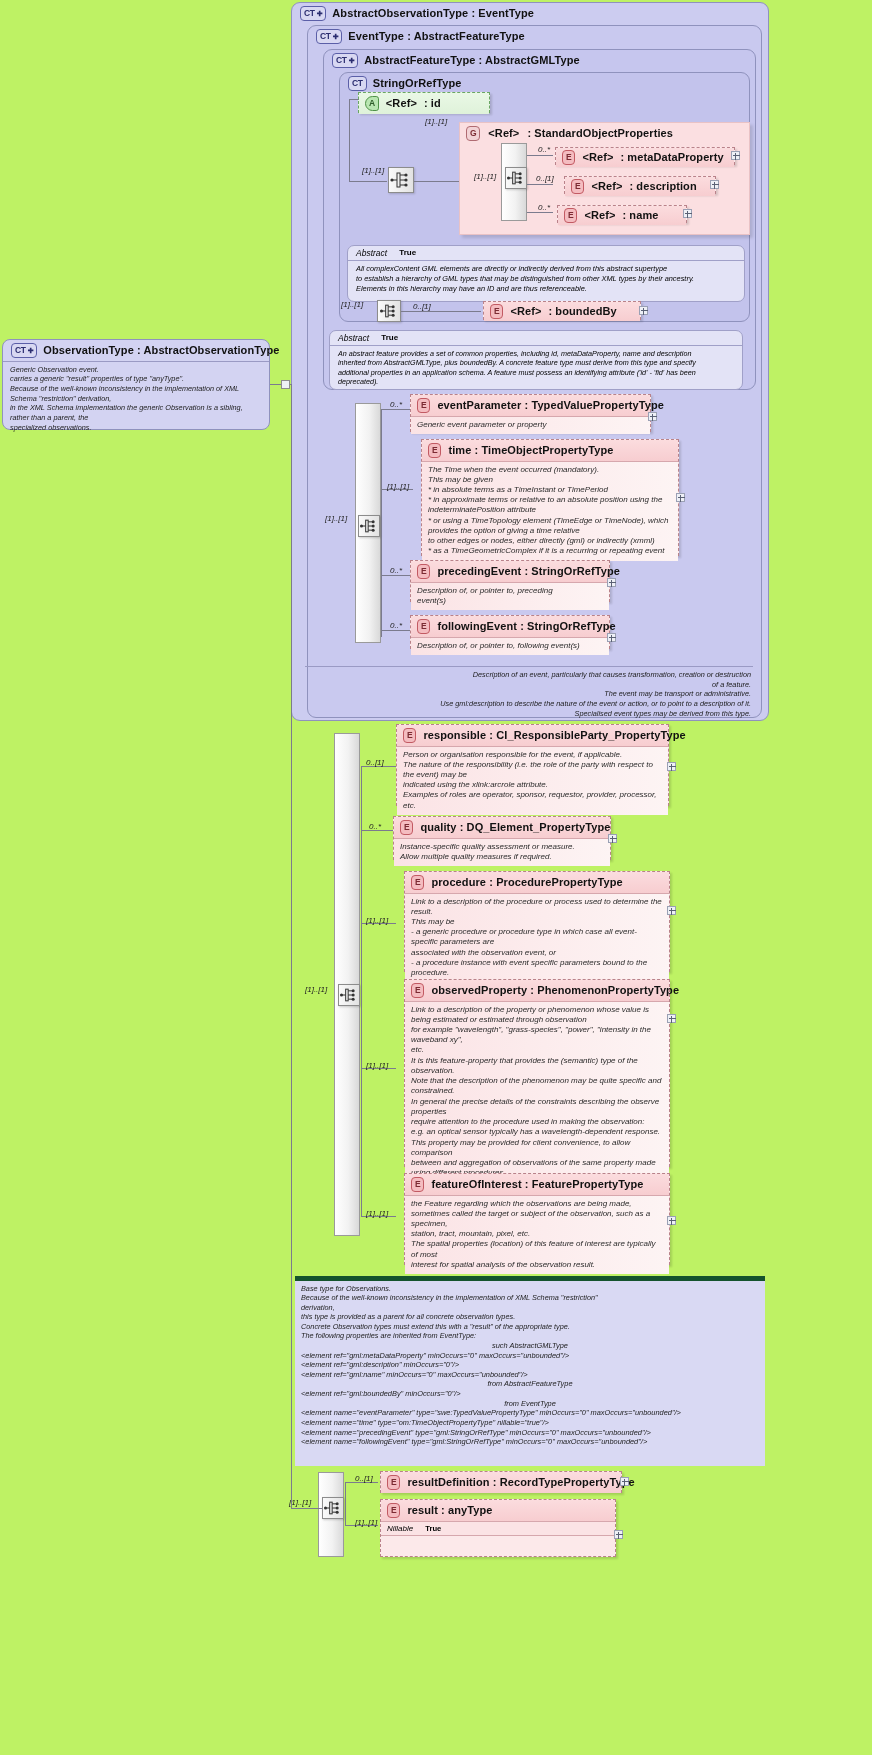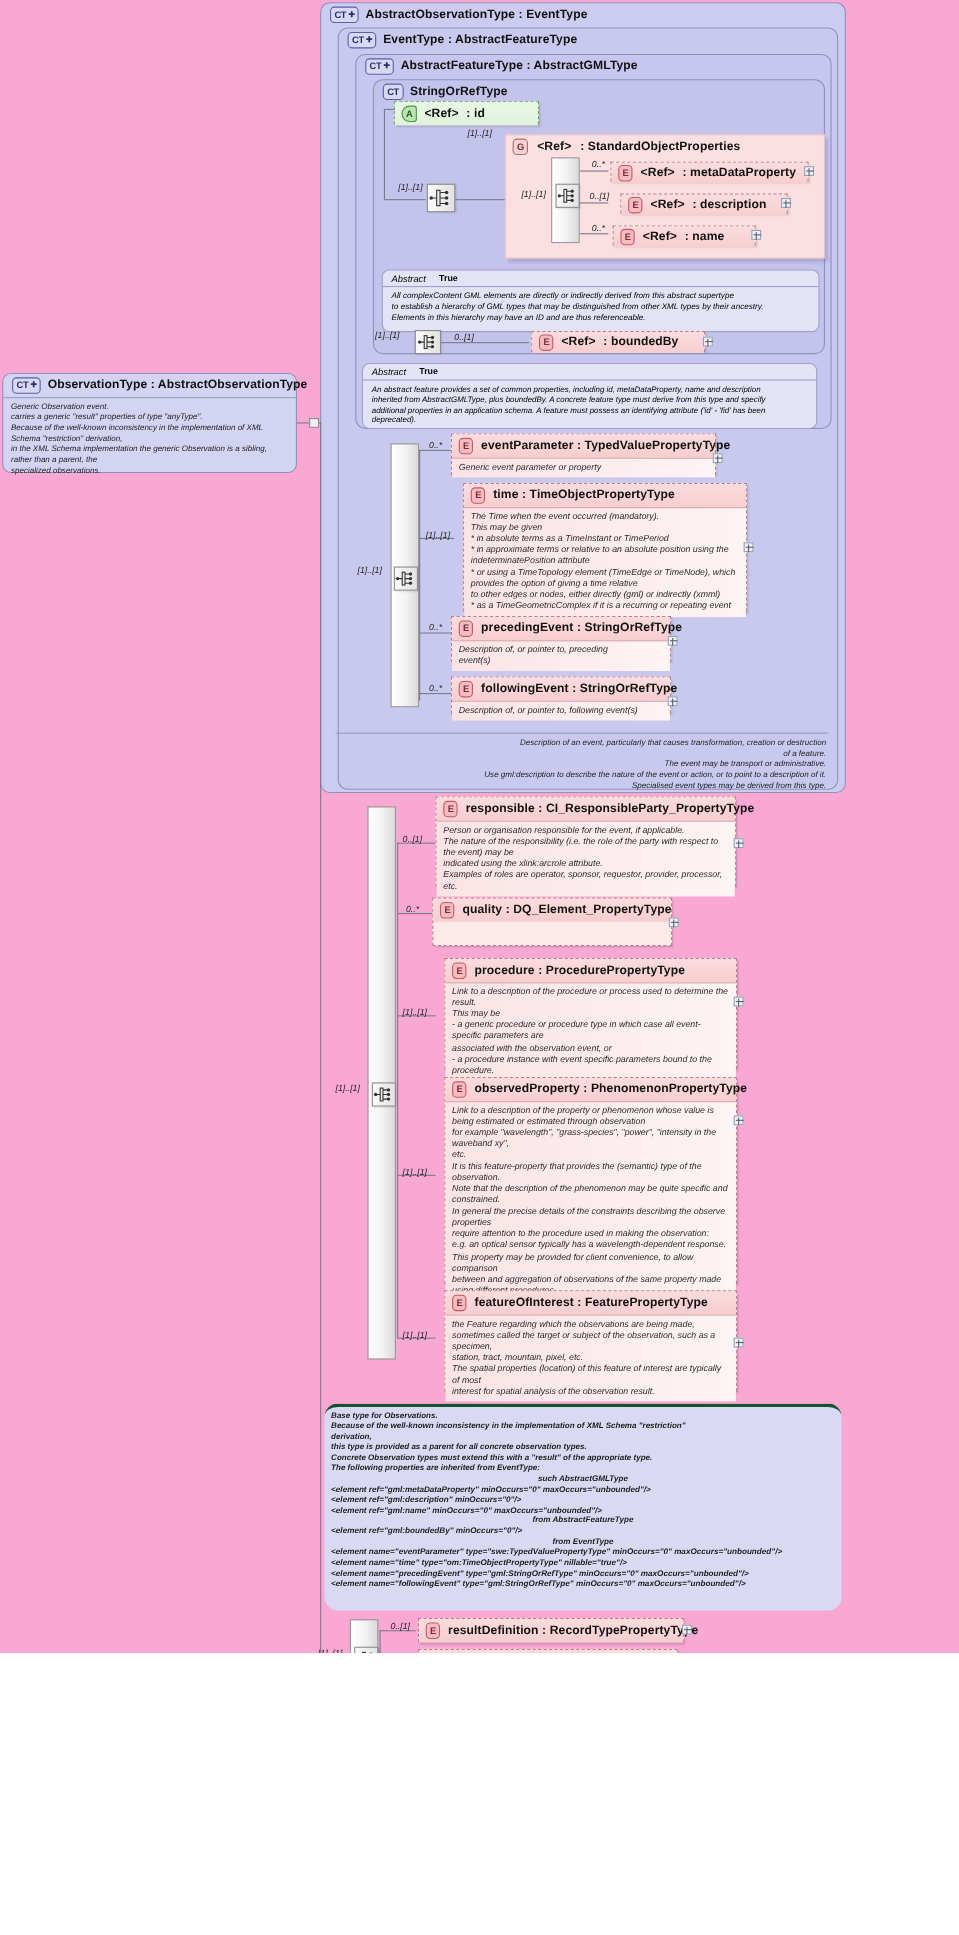--- a/index.html
+++ b/index.html
@@ -1,17 +1,17 @@
 <!DOCTYPE html>
 <html><head>
 <meta charset="utf-8">
 <style>
   html,body{margin:0;padding:0;background:#fff;}
   body{font-family:"Liberation Sans",sans-serif;}
-  #page{position:relative;width:872px;height:1503px;background:#f9a8d4;overflow:hidden;}
+  #page{position:relative;width:872px;height:1755px;background:#bef264;overflow:hidden;}
 
   
   .ctbox{position:absolute;border:1px solid #8f92bd;border-radius:9px;background:#ccccf0;box-sizing:border-box;}
   .ctbox > .hdr{display:flex;align-items:center;gap:6px;padding:3px 8px;font-size:11px;color:#222;white-space:nowrap;}
 
   .badge{display:inline-flex;align-items:center;justify-content:center;
     border:1px solid #5b5fa8;border-radius:4px;background:#d8d8f2;color:#2b2d70;
     font-size:8.5px;font-weight:bold;line-height:1;padding:2px 3px;letter-spacing:-.3px;}
   .badge.plus:after{content:"\271A";font-size:7px;margin-left:2px;}
   .badge.g{background:#f2d3d6;border-color:#b06b72;color:#7b2b33;}
@@ -353,20 +353,22 @@
 etc.</div>
   </div>
   <div class="expander" style="left:667px;top:762px;"></div>
 
   <span class="occ" style="left:369px;top:822px;">0..*</span>
   <div class="node" style="left:393px;top:816px;width:218px;height:44px;">
     <div class="nhdr">
       <span class="badge e">E</span>
       <span class="title">quality     : DQ_Element_PropertyType</span>
     </div>
+    <div class="ndesc" style="white-space:pre-line;">Instance-specific quality assessment or measure.
+Allow multiple quality measures if required.</div>
   </div>
   <div class="expander" style="left:608px;top:834px;"></div>
 
   <span class="occ" style="left:366px;top:916px;">[1]..[1]</span>
   <div class="node" style="left:404px;top:871px;width:266px;height:101px;">
     <div class="nhdr">
       <span class="badge e">E</span>
       <span class="title">procedure : ProcedurePropertyType</span>
     </div>
     <div class="ndesc" style="white-space:pre-line;">Link to a description of the procedure or process used to determine the result.
@@ -401,21 +403,21 @@
       <span class="badge e">E</span>
       <span class="title">featureOfInterest : FeaturePropertyType</span>
     </div>
     <div class="ndesc" style="white-space:pre-line;">the Feature regarding which the observations are being made, sometimes called the target or subject of the observation, such as a specimen,
 station, tract, mountain, pixel, etc.
 The spatial properties (location) of this feature of interest are typically of most
 interest for spatial analysis of the observation result.</div>
   </div>
   <div class="expander" style="left:667px;top:1216px;"></div>
 
-  <div class="rounded-anno" style="position:absolute;left:295px;top:1276px;width:470px;height:185px;border:none;background:#d9d9f3;border-radius:12px;border-top:3px solid #14532d;font-weight:bold;">
+  <div class="rounded-anno" style="position:absolute;left:295px;top:1276px;width:470px;height:185px;border:none;background:#d9d9f3;border-radius:0;border-top:5px solid #14532d;">
     <div style="padding:3px 6px 0 6px;font-size:7.3px;font-style:italic;line-height:1.3;white-space:pre-line;color:#1c1c1c;">Base type for Observations.
 Because of the well-known inconsistency in the implementation of XML Schema "restriction"
 derivation,
 this type is provided as a parent for all concrete observation types.
 Concrete Observation types must extend this with a "result" of the appropriate type.
 The following properties are inherited from EventType:</div>
     <div id="code-lines" style="padding:0 6px 4px 6px;">
         <div class="code center">such AbstractGMLType</div>
         <div class="code">&lt;element ref="gml:metaDataProperty" minOccurs="0" maxOccurs="unbounded"/&gt;</div>
         <div class="code">&lt;element ref="gml:description" minOccurs="0"/&gt;</div>

